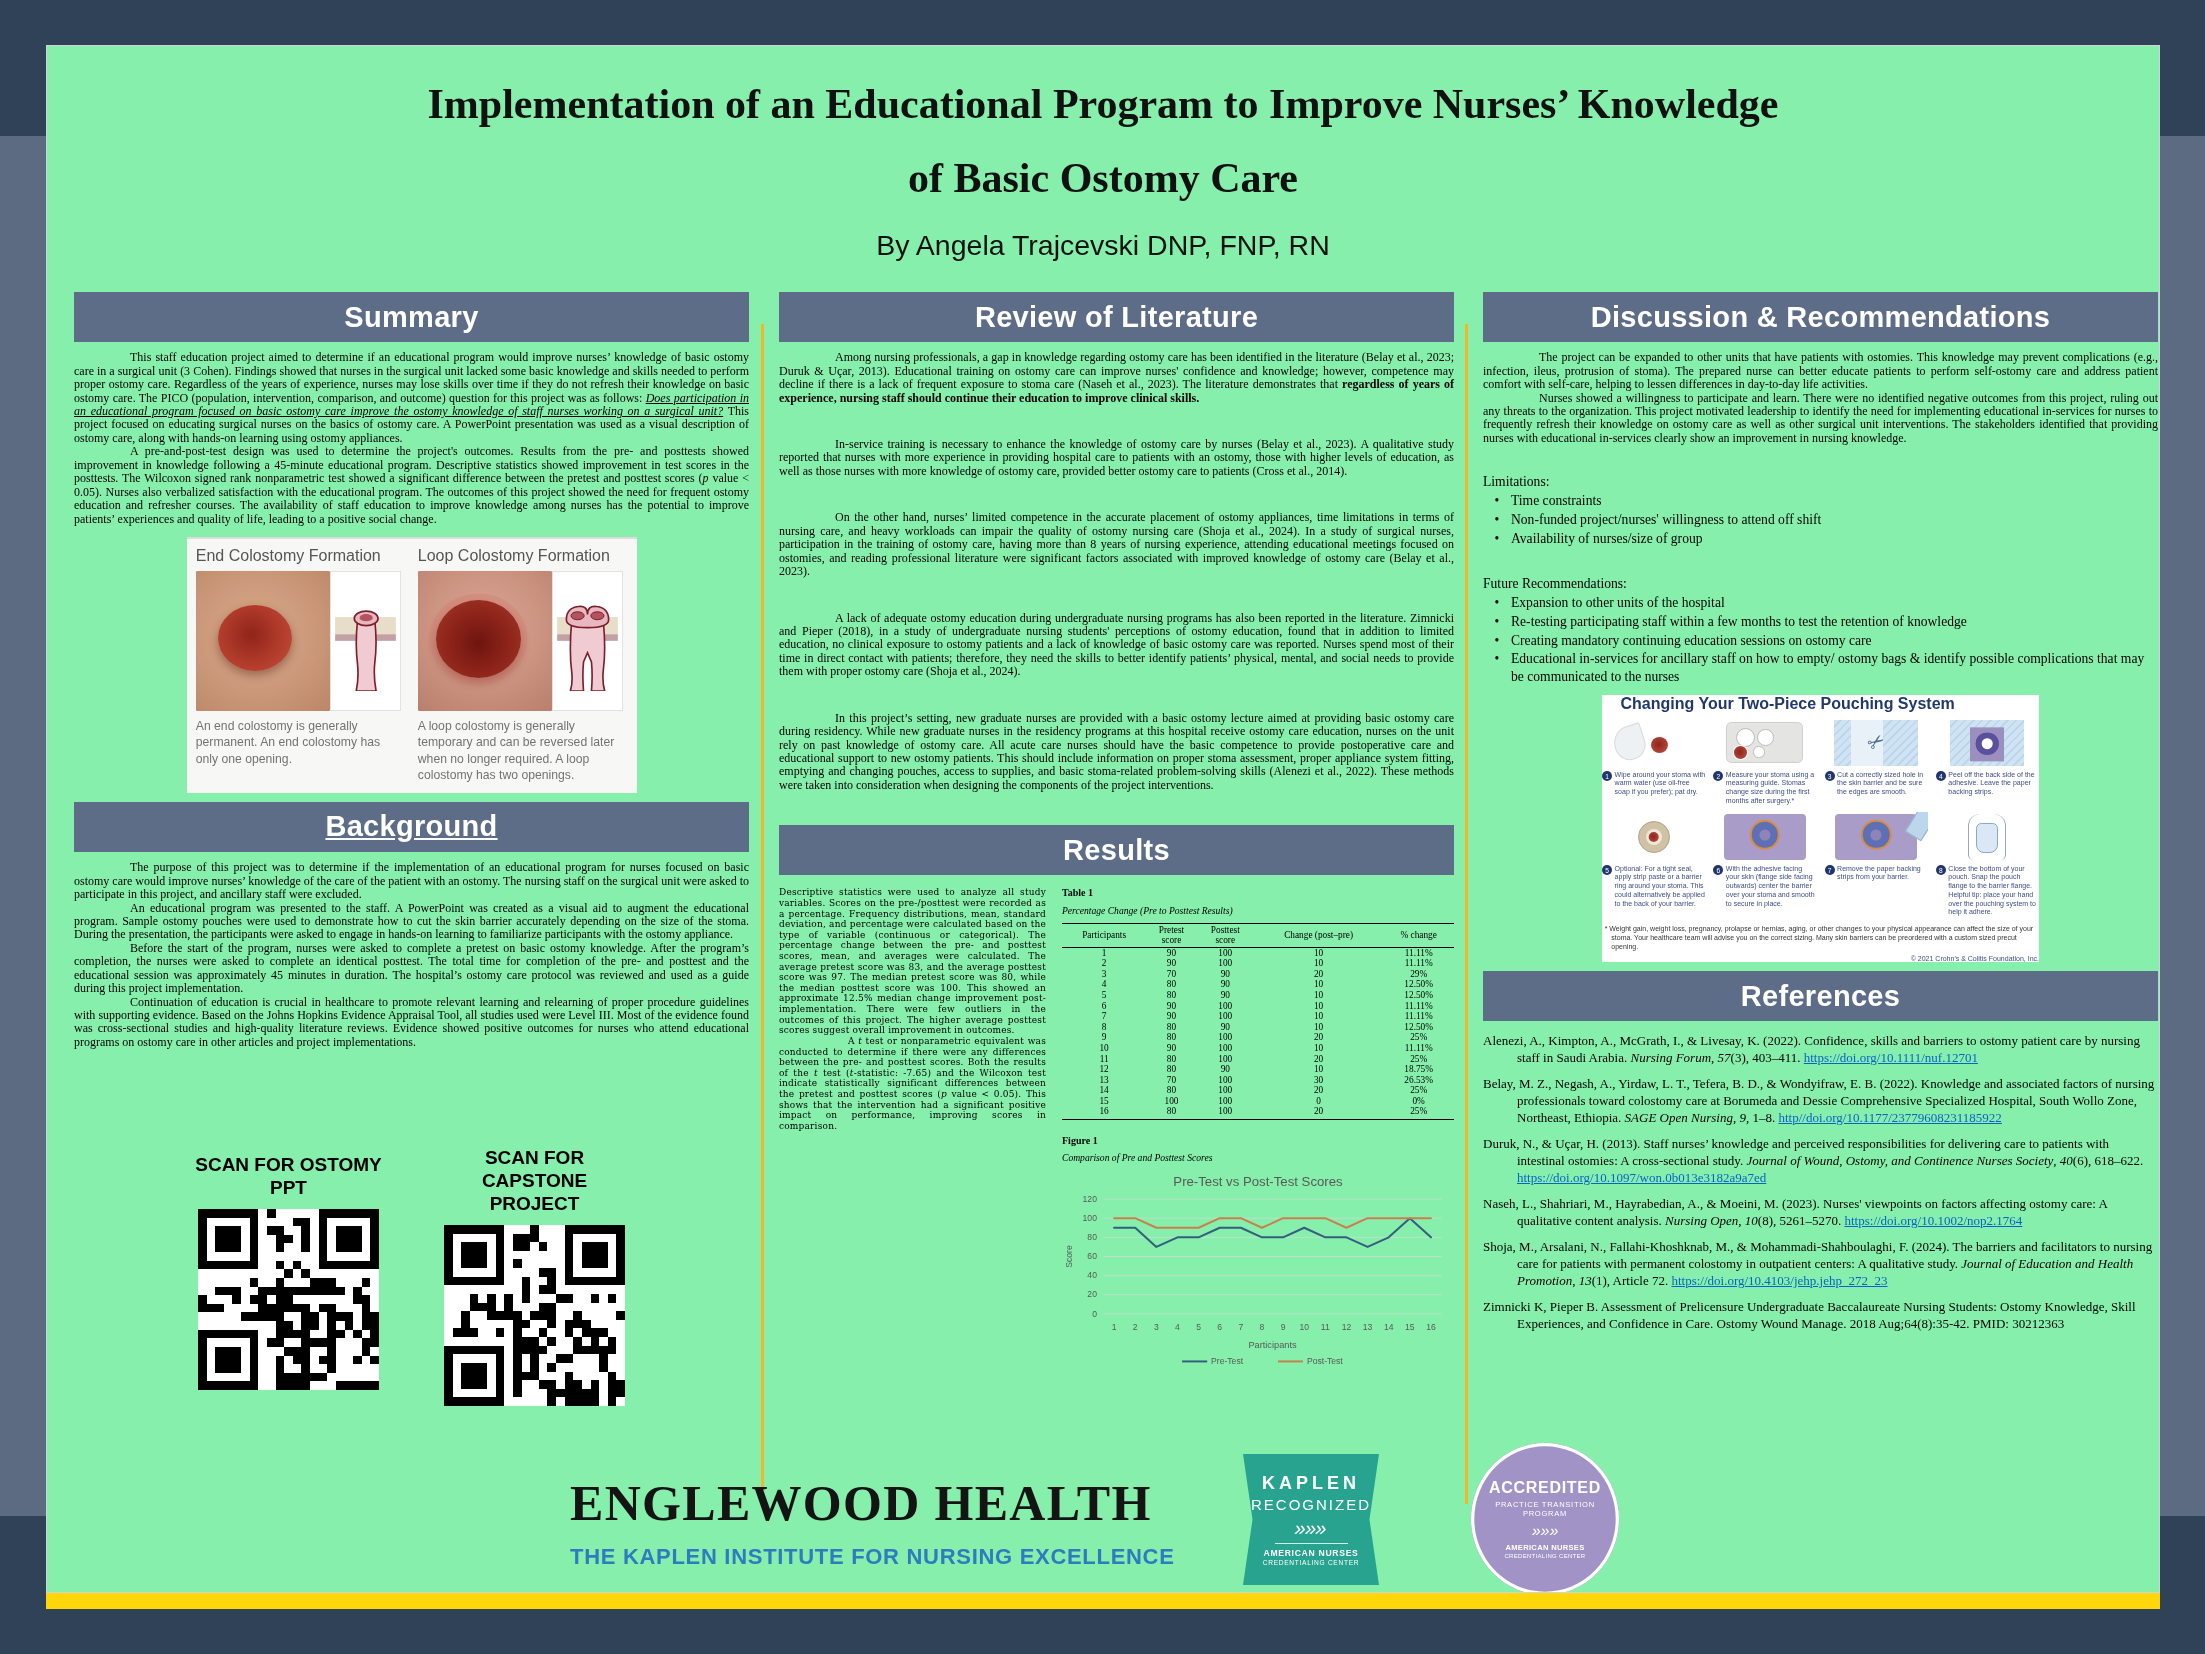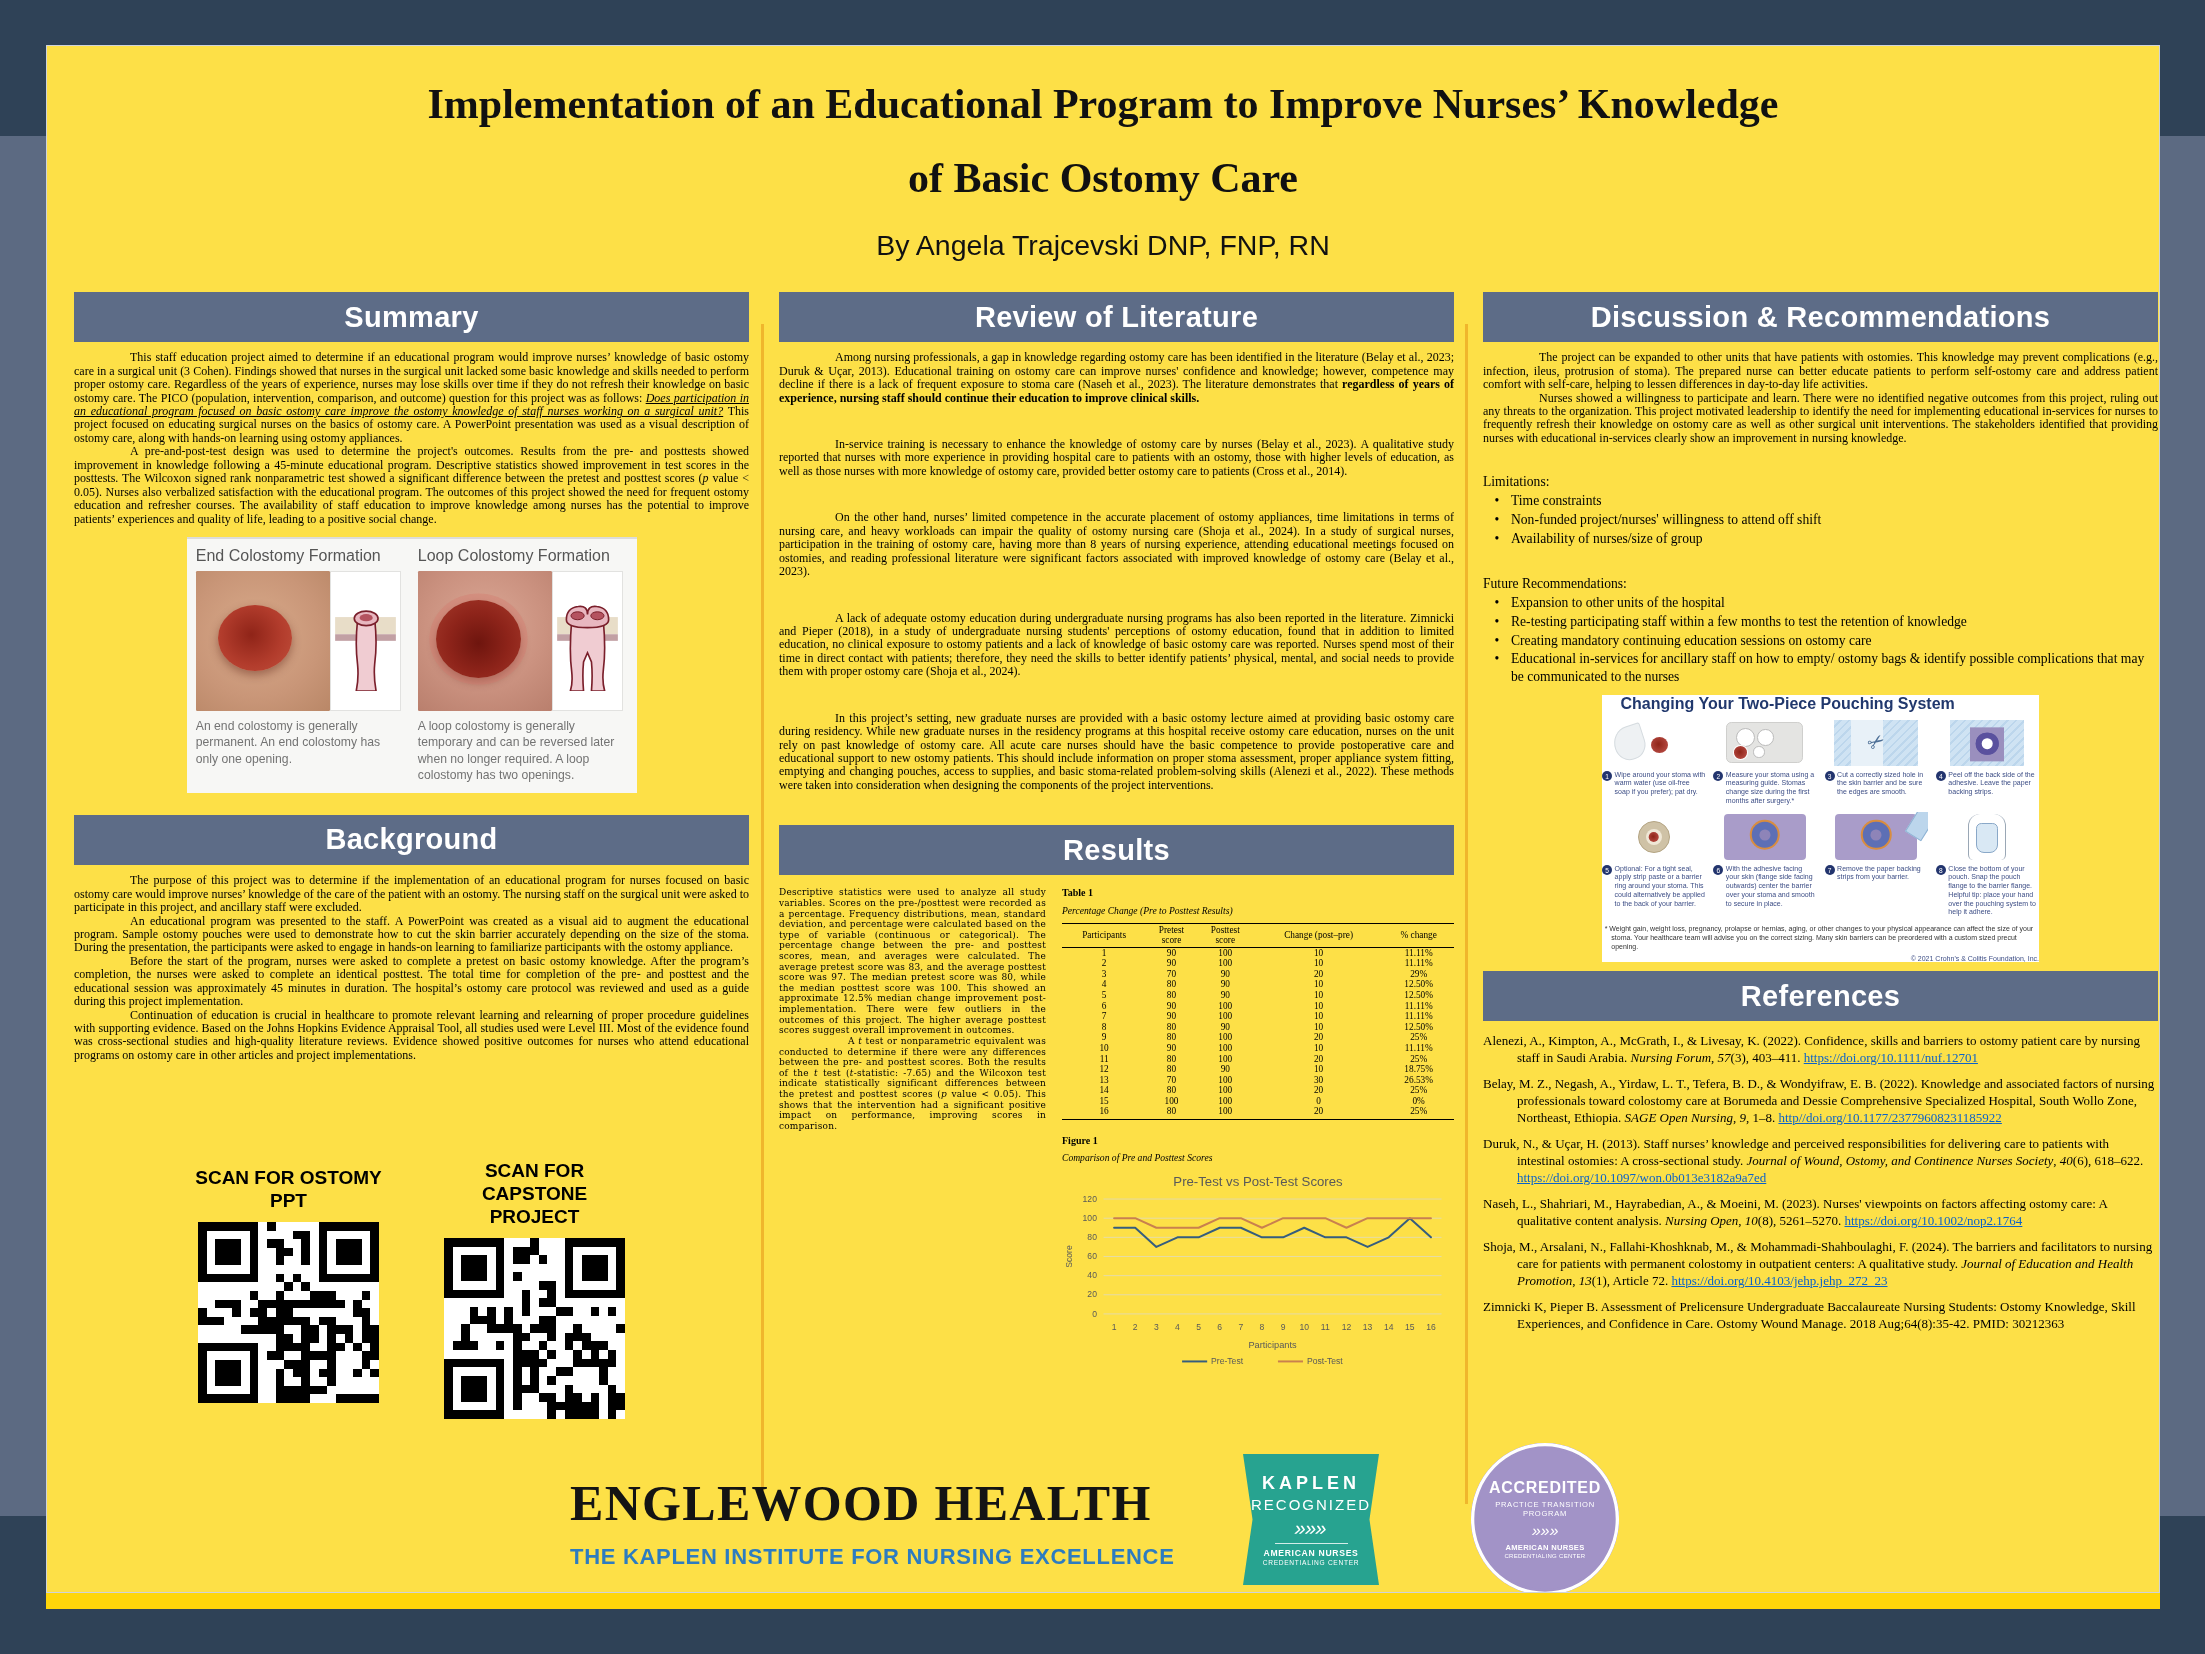--- a/index.html
+++ b/index.html
@@ -1,19 +1,19 @@
 <!DOCTYPE html>
 <html style="font-size:10.6px"><head>
 <meta charset="utf-8">
 <style>
   html,body{margin:0;padding:0;background:#2f4257;}
   .page{position:relative;width:2205px;height:1654px;background:#2f4257;font-family:"Liberation Serif",serif;overflow:hidden;}
   .side-slate{position:absolute;top:136px;width:46px;height:1380px;background:#5c6a82;}
   .slate-l{left:0;} .slate-r{left:2160px;}
-  .white{position:absolute;left:46px;top:45px;width:2114px;height:1548px;background:#fde047;overflow:hidden;border:0.7px solid #cfd3da;box-sizing:border-box;}
+  .white{position:absolute;left:46px;top:45px;width:2114px;height:1548px;background:#86efac;overflow:hidden;border:0.7px solid #cfd3da;box-sizing:border-box;}
   .gold-stripe{position:absolute;left:46px;top:1593px;width:2114px;height:16px;background:#ffd60a;}
 
   .title-block{position:absolute;left:0;top:37px;width:100%;text-align:center;}
   .title-l1,.title-l2{font-size:42px;font-weight:bold;color:#111;line-height:1.0;}
   .title-l2{margin-top:32px;}
   .byline{margin-top:30px;font-family:"Liberation Sans",sans-serif;font-size:28.5px;color:#111;}
 
   .col{position:absolute;top:246px;width:675px;}
   .col1{left:27px;} .col2{left:732px;} .col3{left:1436px;}
   .divider{position:absolute;top:278px;width:3.3px;height:1180px;background:#f0b62c;}
@@ -190,21 +190,21 @@
                 <path d="M14 42 Q14 24 32 22 Q46 20 46 34 Q46 20 60 22 Q78 24 78 42 Q78 54 46 54 Q14 54 14 42 Z" fill="#e8b7c0" stroke="#7a1f2b" stroke-width="2.5"></path>
                 <ellipse cx="31" cy="36" rx="10" ry="6" fill="#b4525f" stroke="#7a1f2b" stroke-width="1.5"></ellipse>
                 <ellipse cx="61" cy="36" rx="10" ry="6" fill="#b4525f" stroke="#7a1f2b" stroke-width="1.5"></ellipse>
               </svg>
             </div>
           </div>
           <div class="colo-cap">A loop colostomy is generally temporary and can be reversed later when no longer required. A loop colostomy has two openings.</div>
         </div>
       </div>
 
-      <div class="sec-header" style="margin-top:22px;">Background</div>
+      <div class="sec-header" style="margin-top:9px;text-decoration:underline;">Background</div>
       <div class="paras tight">
           <p><span>The purpose of this project was to determine if the implementation of an educational program for nurses focused on basic ostomy care would improve nurses’ knowledge of the care of the patient with an ostomy. The nursing staff on the surgical unit were asked to participate in this project, and ancillary staff were excluded.</span></p>
           <p><span>An educational program was presented to the staff. A PowerPoint was created as a visual aid to augment the educational program. Sample ostomy pouches were used to demonstrate how to cut the skin barrier accurately depending on the size of the stoma. During the presentation, the participants were asked to engage in hands-on learning to familiarize participants with the ostomy appliance.</span></p>
           <p><span>Before the start of the program, nurses were asked to complete a pretest on basic ostomy knowledge. After the program’s completion, the nurses were asked to complete an identical posttest. The total time for completion of the pre- and posttest and the educational session was approximately 45 minutes in duration. The hospital’s ostomy care protocol was reviewed and used as a guide during this project implementation.</span></p>
           <p><span>Continuation of education is crucial in healthcare to promote relevant learning and relearning of proper procedure guidelines with supporting evidence. Based on the Johns Hopkins Evidence Appraisal Tool, all studies used were Level III. Most of the evidence found was cross-sectional studies and high-quality literature reviews. Evidence showed positive outcomes for nurses who attend educational programs on ostomy care in other articles and project implementations.</span></p>
         </div>
 
       <div class="qrs">
         <div class="qr">
           <div class="qr-label">SCAN FOR OSTOMY PPT</div>

